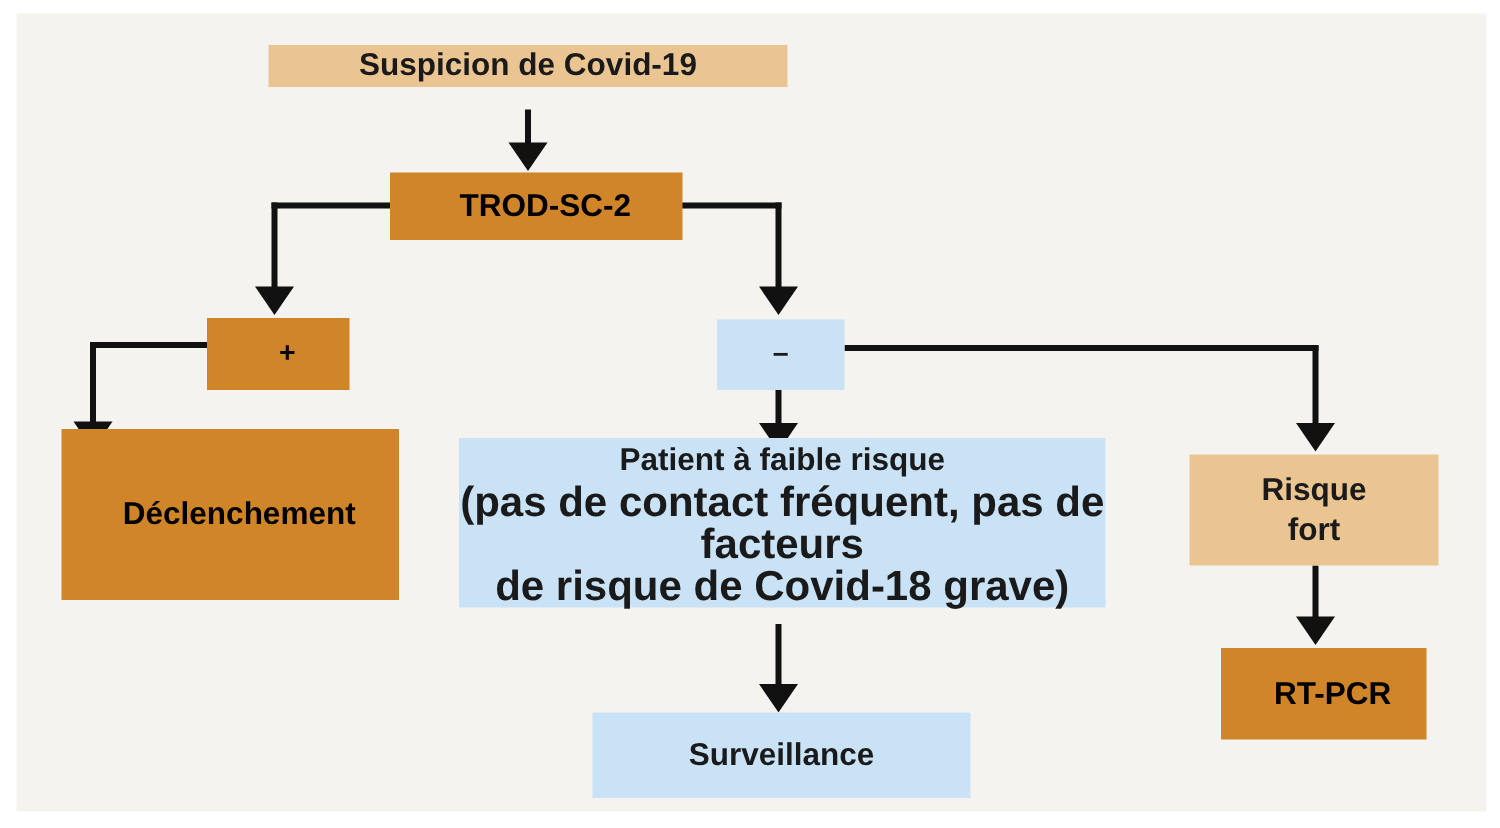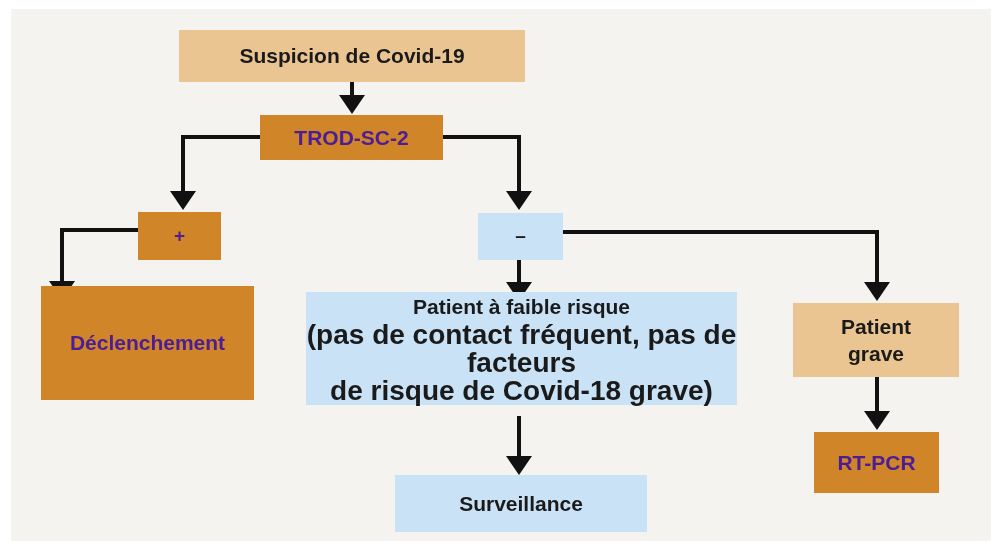--- a/index.html
+++ b/index.html
@@ -26,21 +26,21 @@
     position: absolute;
     display: flex;
     flex-direction: column;
     align-items: center;
     justify-content: center;
     text-align: center;
     font-weight: 700;
     line-height: 1.3;
   }
   .text-dark  { color: #1a1a1a; }
-  .text-light { color: #4c1d95; }
+  .text-light { color: #000000; padding-left: 12px; }
   .fs21 { font-size: 21px; }
   .fs19 { font-size: 19px; }
   .line {
     position: absolute;
     background: #111111;
   }
   .arrowhead-down {
     position: absolute;
     width: 0;
     height: 0;
@@ -80,21 +80,21 @@
   <div class="line" style="left:563px; top:230px; width:316px; height:4px;"></div>
   <div class="line" style="left:875px; top:230px; width:4px; height:54px;"></div>
   <div class="arrowhead-down" style="left:864px; top:282px;"></div>
 
   <div class="line" style="left:517px; top:416px; width:4px; height:42px;"></div>
   <div class="arrowhead-down" style="left:506px; top:456px;"></div>
 
   <div class="line" style="left:875px; top:377px; width:4px; height:36px;"></div>
   <div class="arrowhead-down" style="left:864px; top:411px;"></div>
 
-  <div class="node text-dark fs21" style="left: 179px; top: 30px; width: 346px; height: 52px; background-color: rgb(234, 197, 146);">
+  <div class="node text-dark fs21" style="left: 179px; top: 30px; width: 346px; height: 28px; background-color: rgb(234, 197, 146);">
     <span>Suspicion de Covid-19</span>
   </div>
 
   <div class="node text-light fs21" style="left: 260px; top: 115px; width: 183px; height: 45px; background-color: rgb(208, 133, 40);">
     <span>TROD-SC-2</span>
   </div>
 
   <div class="node text-light fs19" style="left: 138px; top: 212px; width: 83px; height: 48px; background-color: rgb(208, 133, 40);">
     <span>+</span>
   </div>
@@ -107,22 +107,22 @@
     <span>Déclenchement</span>
   </div>
 
   <div class="node text-dark fs21 multiline" style="left: 306px; top: 292px; width: 431px; height: 113px; background-color: rgb(201, 226, 246);">
     <span>Patient à faible risque</span>
     <span class="paren-line">(pas de contact fréquent, pas de facteurs</span>
     <span class="paren-line">de risque de Covid-18 grave)</span>
   </div>
 
   <div class="node text-dark fs21 risque-lines" style="left: 793px; top: 303px; width: 166px; height: 74px; background-color: rgb(234, 197, 146);">
-    <span>Patient</span>
-    <span>grave</span>
+    <span>Risque</span>
+    <span>fort</span>
   </div>
 
   <div class="node text-light fs21" style="left: 814px; top: 432px; width: 125px; height: 61px; background-color: rgb(208, 133, 40);">
     <span>RT-PCR</span>
   </div>
 
   <div class="node text-dark fs21" style="left: 395px; top: 475px; width: 252px; height: 57px; background-color: rgb(201, 226, 246);">
     <span>Surveillance</span>
   </div>
 

